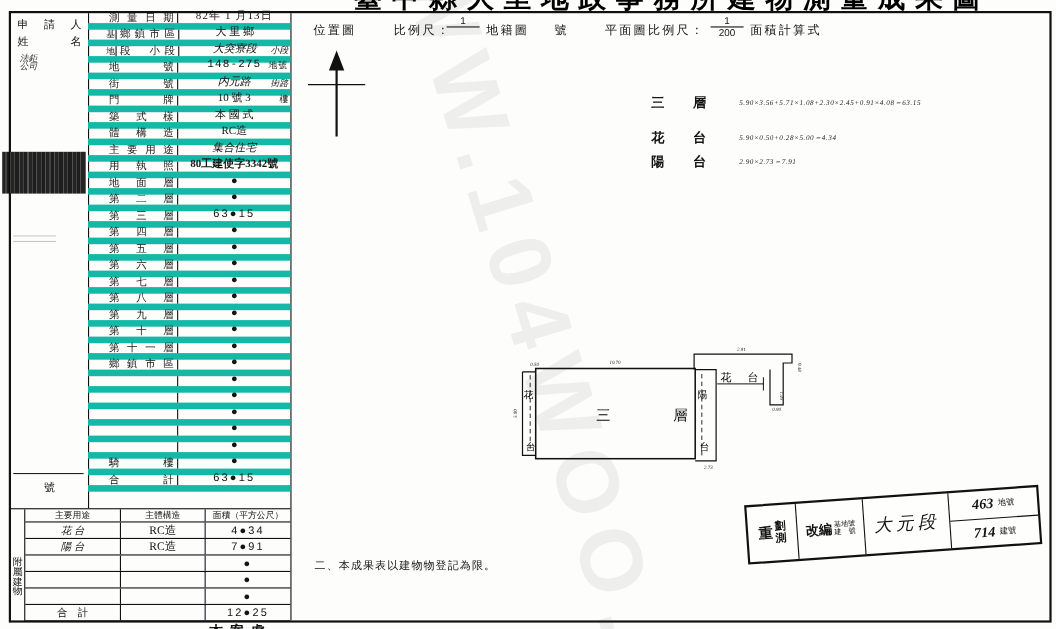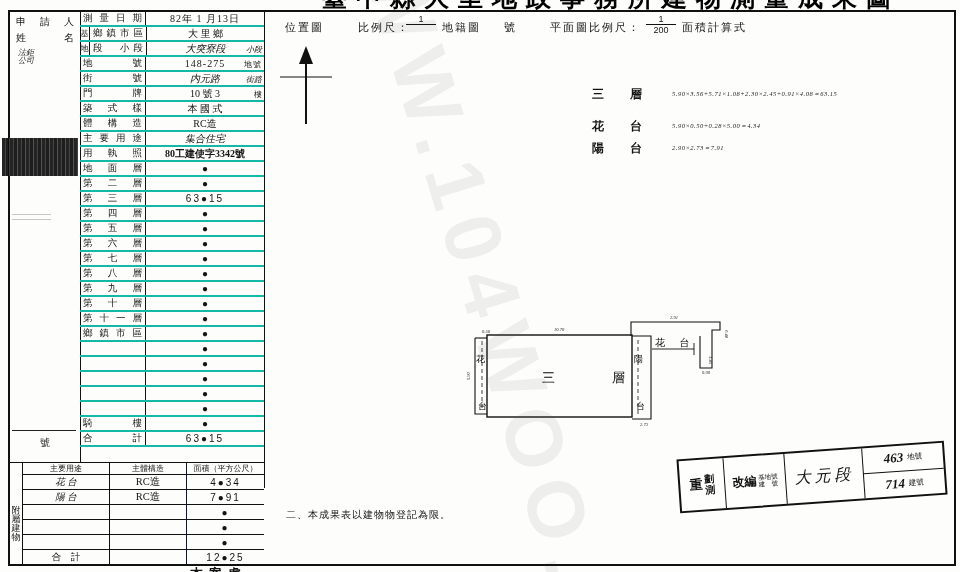--- a/index.html
+++ b/index.html
@@ -10,43 +10,43 @@
         letter-spacing:9px;white-space:nowrap;color:#000;}
   
   .sheet{position:absolute;left:8px;top:10px;width:944px;height:552px;
          border:2px solid #111;background:transparent;}
   
   .watermark{position:absolute;left:408px;top:-130px;transform:rotate(73deg);
         transform-origin:0 0;font-family:"Liberation Sans",sans-serif;font-weight:bold;
         font-size:80px;letter-spacing:12px;color:rgba(70,70,70,0.08);
         white-space:nowrap;z-index:9;pointer-events:none;}
   
-  .left-table{position:absolute;left:0;top:0;width:254px;height:476px;
+  .left-table{position:absolute;left:0;top:0;width:254px;height:552px;
         border-right:1.5px solid #111;font-size:9.5px;}
   .applicant{position:absolute;left:0;top:0;width:70px;height:450px;border-right:1px solid #111;}
   .app-line{position:absolute;left:6px;right:6px;text-align:justify;text-align-last:justify;font-size:10px;}
   .app-name{position:absolute;left:8px;top:37px;font-size:8px;font-style:italic;color:#2c2c2c;line-height:8px;}
   .app-hline{position:absolute;left:2px;right:4px;top:418px;border-top:1px solid #222;}
   .app-num{position:absolute;left:0;right:0;top:424px;text-align:center;font-size:10px;}
   .ink-stamp{position:absolute;left:-8px;top:126px;width:76px;height:38px;z-index:3;
         background:repeating-linear-gradient(90deg,#111 0 3px,#333 3px 4px,#0a0a0a 4px 7px,#444 7px 8px);
         opacity:.92;}
   .faint-marks{position:absolute;left:2px;top:198px;width:55px;height:14px;opacity:.35;}
   .faint-marks div{border-top:1.5px solid #666;margin-top:4px;width:70%;}
   .main-rows{position:absolute;left:70px;top:0;width:184px;height:450px;}
-  .trow{height:15px;box-sizing:border-box;display:flex;align-items:flex-start;border-bottom:2px solid #14b8a6;}
+  .trow{height:15px;box-sizing:border-box;display:flex;align-items:flex-end;border-bottom:6px solid #14b8a6;padding-left:16px;}
   .trow .pfx{width:9px;align-self:stretch;display:flex;align-items:center;justify-content:center;
         border-right:1px solid #111;font-size:8px;}
   .trow .lbl{width:66px;box-sizing:border-box;padding:0 3px;align-self:stretch;display:flex;align-items:center;
         border-right:1px solid #111;}
   .trow .lbl span{width:100%;text-align:justify;text-align-last:justify;}
   .trow .val{flex:1;text-align:center;font-size:10px;position:relative;line-height:13px;}
   .trow .sfx{position:absolute;right:2px;top:1px;font-size:8px;}
   .v-num{font-family:"Liberation Sans",sans-serif;font-size:11px;letter-spacing:2px;}
-  .v-num2{font-family:Liberation Serif, serif;font-size:11px;letter-spacing:1px;}
+  .v-num2{font-family:Liberation Mono, monospace;font-size:11px;letter-spacing:1px;}
   .v-date{font-size:10px;letter-spacing:1px;}
   .v-rc{font-size:12px;}
   .v-hw{font-style:italic;font-size:9px;}
   .v-mix{font-size:9px;letter-spacing:0;font-weight:bold;}
   
   .attached{position:absolute;left:0;top:450px;width:254px;height:102px;border-top:1.5px solid #111;}
   .att-side{position:absolute;left:0;top:0;width:13px;height:100%;border-right:1px solid #111;
         writing-mode:vertical-rl;text-align:center;font-size:9px;letter-spacing:9px;padding-top:4px;box-sizing:border-box;}
   .att-rows{position:absolute;left:13px;top:0;right:0;}
   .arow{display:flex;box-sizing:border-box;border-bottom:1px solid #111;align-items:center;}

